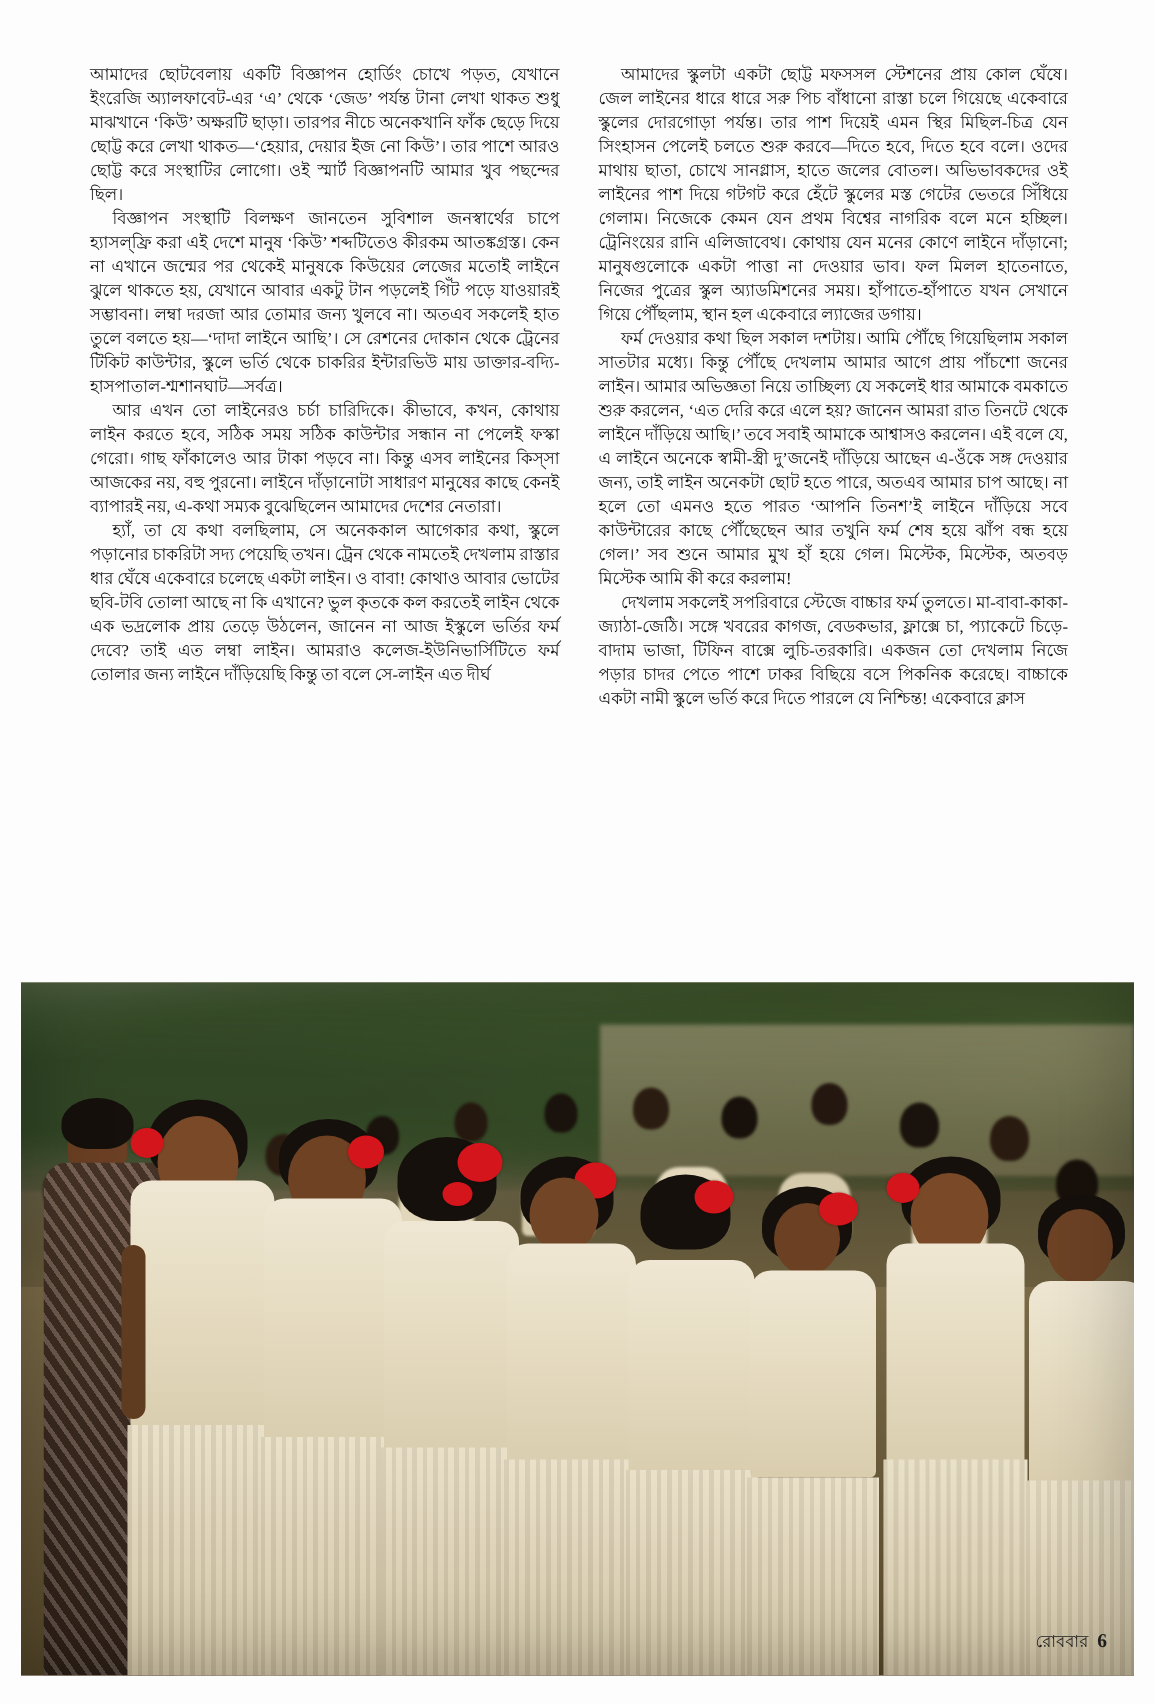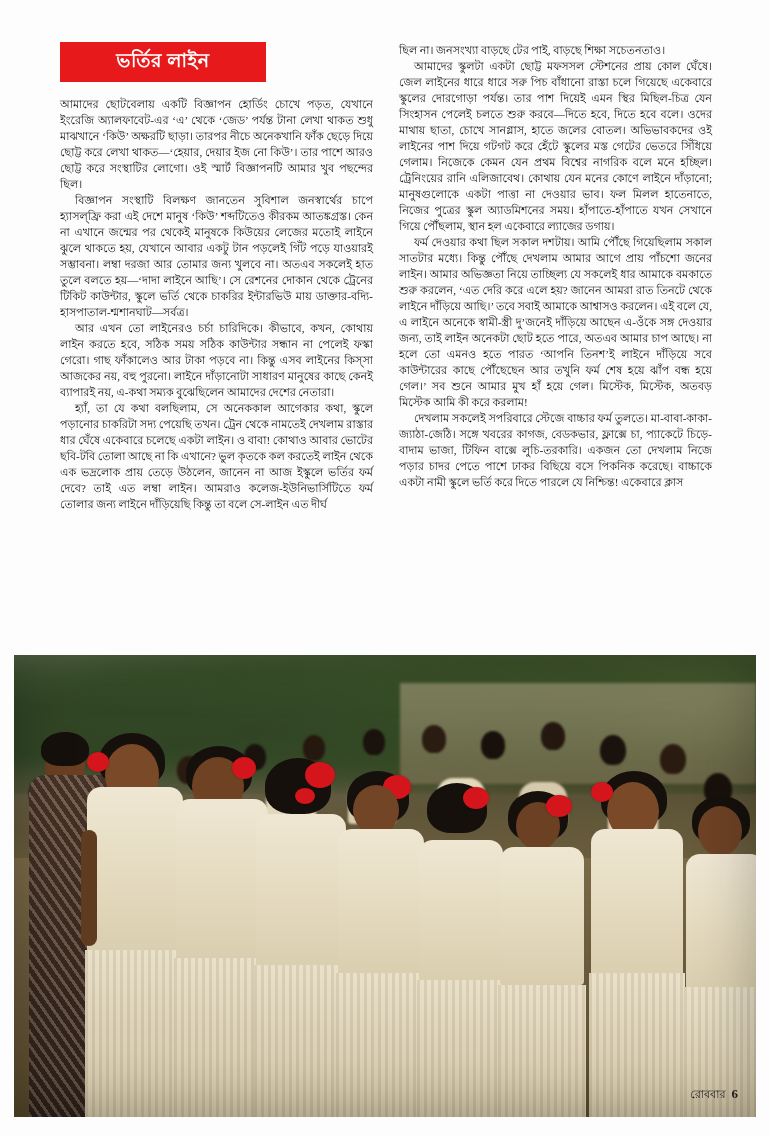--- a/index.html
+++ b/index.html
@@ -177,31 +177,27 @@
   }
 </style>
 </head>
 <body>
 
 <div class="page">
 
   <div class="content">
 
     <div class="col">
-      <div class="headline-box">
-        <span class="headline-text">ভর্তির লাইন</span>
-      </div>
       <p class="body noind">আমাদের ছোটবেলায় একটি বিজ্ঞাপন হোর্ডিং চোখে পড়ত, যেখানে ইংরেজি অ্যালফাবেট-এর ‘এ’ থেকে ‘জেড’ পর্যন্ত টানা লেখা থাকত শুধু মাঝখানে ‘কিউ’ অক্ষরটি ছাড়া। তারপর নীচে অনেকখানি ফাঁক ছেড়ে দিয়ে ছোট্ট করে লেখা থাকত—‘হেয়ার, দেয়ার ইজ নো কিউ’। তার পাশে আরও ছোট্ট করে সংস্থাটির লোগো। ওই স্মার্ট বিজ্ঞাপনটি আমার খুব পছন্দের ছিল।</p>
       <p class="body">বিজ্ঞাপন সংস্থাটি বিলক্ষণ জানতেন সুবিশাল জনস্বার্থের চাপে হ্যাসল্‌ফ্রি করা এই দেশে মানুষ ‘কিউ’ শব্দটিতেও কীরকম আতঙ্কগ্রস্ত। কেন না এখানে জন্মের পর থেকেই মানুষকে কিউয়ের লেজের মতোই লাইনে ঝুলে থাকতে হয়, যেখানে আবার একটু টান পড়লেই গিঁট পড়ে যাওয়ারই সম্ভাবনা। লম্বা‌ দরজা আর তোমার জন্য খুলবে না। অতএব সকলেই হাত তুলে বলতে হয়—‘দাদা লাইনে আছি’। সে রেশনের দোকান থেকে ট্রেনের টিকিট কাউন্টার, স্কুলে ভর্তি থেকে চাকরির ইন্টারভিউ মায় ডাক্তার-বদ্যি-হাসপাতাল-শ্মশানঘাট—সর্বত্র।</p>
       <p class="body">আর এখন তো লাইনেরও চর্চা চারিদিকে। কীভাবে, কখন, কোথায় লাইন করতে হবে, সঠিক সময় সঠিক কাউন্টার সন্ধান না পেলেই ফস্কা গেরো। গাছ ফাঁকালেও আর টাকা পড়বে না। কিন্তু এসব লাইনের কিস্‌সা আজকের নয়, বহু পুরনো। লাইনে দাঁড়ানোটা সাধারণ মানুষের কাছে কেনই ব্যাপারই নয়, এ-কথা সম্যক বুঝেছিলেন আমাদের দেশের নেতারা।</p>
       <p class="body">হ্যাঁ, তা যে কথা বলছিলাম, সে অনেককাল আগেকার কথা, স্কুলে পড়ানোর চাকরিটা সদ্য পেয়েছি তখন। ট্রেন থেকে নামতেই দেখলাম রাস্তার ধার ঘেঁষে একেবারে চলেছে একটা লাইন। ও বাবা! কোথাও আবার ভোটের ছবি-টবি তোলা আছে না কি এখানে? ভুল কৃতকে কল করতেই লাইন থেকে এক ভদ্রলোক প্রায় তেড়ে উঠলেন, জানেন না আজ ইস্কুলে ভর্তির ফর্ম দেবে? তাই এত লম্বা লাইন। আমরাও কলেজ-ইউনিভার্সিটিতে ফর্ম তোলার জন্য লাইনে দাঁড়িয়েছি কিন্তু তা বলে সে-লাইন এত দীর্ঘ</p>
     </div>
 
     <div class="col">
-      <p class="body noind">ছিল না। জনসংখ্যা বাড়ছে টের পাই, বাড়ছে শিক্ষা সচেতনতাও।</p>
       <p class="body">আমাদের স্কুলটা একটা ছোট্ট মফসসল স্টেশনের প্রায় কোল ঘেঁষে। জেল লাইনের ধারে ধারে সরু পিচ বাঁধানো রাস্তা চলে গিয়েছে একেবারে স্কুলের দোরগোড়া পর্যন্ত। তার পাশ দিয়েই এমন স্থির মিছিল-চিত্র যেন সিংহাসন পেলেই চলতে শুরু করবে—দিতে হবে, দিতে হবে বলে। ওদের মাথায় ছাতা, চোখে সানগ্লাস, হাতে জলের বোতল। অভিভাবকদের ওই লাইনের পাশ দিয়ে গটগট করে হেঁটে স্কুলের মস্ত গেটের ভেতরে সিঁধিয়ে গেলাম। নিজেকে কেমন যেন প্রথম বিশ্বের নাগরিক বলে মনে হচ্ছিল। ট্রেনিংয়ের রানি এলিজাবেথ। কোথায় যেন মনের কোণে লাইনে দাঁড়ানো; মানুষগুলোকে একটা পাত্তা না দেওয়ার ভাব। ফল মিলল হাতেনাতে, নিজের পুত্রের স্কুল অ্যাডমিশনের সময়। হাঁপাতে-হাঁপাতে যখন সেখানে গিয়ে পৌঁছলাম, স্থান হল একেবারে ল্যাজের ডগায়।</p>
       <p class="body">ফর্ম দেওয়ার কথা ছিল সকাল দশটায়। আমি পৌঁছে গিয়েছিলাম সকাল সাতটার মধ্যে। কিন্তু পৌঁছে দেখলাম আমার আগে প্রায় পাঁচশো জনের লাইন। আমার অভিজ্ঞতা নিয়ে তাচ্ছিল্য যে সকলেই ধার আমাকে বমকাতে শুরু করলেন, ‘এত দেরি করে এলে হয়? জানেন আমরা রাত তিনটে থেকে লাইনে দাঁড়িয়ে আছি।’ তবে সবাই আমাকে আশ্বাসও করলেন। এই বলে যে, এ লাইনে অনেকে স্বামী-স্ত্রী দু’জনেই দাঁড়িয়ে আছেন এ-ওঁকে সঙ্গ দেওয়ার জন্য, তাই লাইন অনেকটা ছোট হতে পারে, অতএব আমার চাপ আছে। না হলে তো এমনও হতে পারত ‘আপনি তিনশ’ই লাইনে দাঁড়িয়ে সবে কাউন্টারের কাছে পৌঁছেছেন আর তখুনি ফর্ম শেষ হয়ে ঝাঁপ বন্ধ হয়ে গেল।’ সব শুনে আমার মুখ হাঁ হয়ে গেল। মিস্টেক, মিস্টেক, অতবড় মিস্টেক আমি কী করে করলাম!</p>
       <p class="body">দেখলাম সকলেই সপরিবারে স্টেজে বাচ্চার ফর্ম তুলতে। মা-বাবা-কাকা-জ্যাঠা-জেঠি। সঙ্গে খবরের কাগজ, বেডকভার, ফ্লাক্সে চা, প্যাকেটে চিড়ে-বাদাম ভাজা, টিফিন বাক্সে লুচি-তরকারি। একজন তো দেখলাম নিজে পড়ার চাদর পেতে পাশে ঢাকর বিছিয়ে বসে পিকনিক করেছে। বাচ্চাকে একটা নামী স্কুলে ভর্তি করে দিতে পারলে যে নিশ্চিন্ত! একেবারে ক্লাস</p>
     </div>
 
   </div>
 
   <div class="photo-wrap">
     <div class="photo">
 

